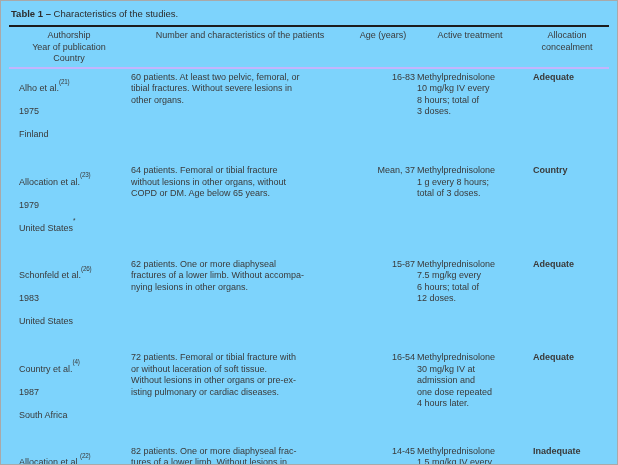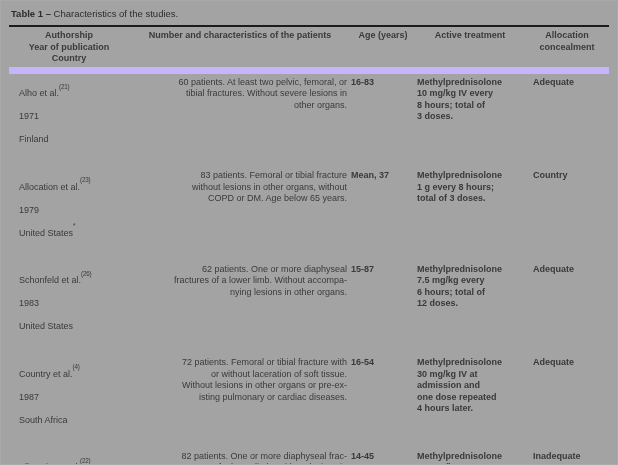--- a/index.html
+++ b/index.html
@@ -5,21 +5,21 @@
   html, body {
     margin: 0;
     padding: 0;
     background: #e8e8e8;
   }
   .page {
     position: relative;
     width: 618px;
     height: 465px;
     box-sizing: border-box;
-    background: #a3a3a3;
+    background: #7dd3fc;
     border: 1px solid #a9a9a9;
     padding: 7px 8px 0 8px;
     font-family: "Liberation Sans", sans-serif;
     color: #3a3a3a;
     overflow: hidden;
   }
   .title {
     font-size: 9.5px;
     line-height: 12px;
     padding-left: 2px;
@@ -33,42 +33,42 @@
     border-collapse: collapse;
     border-top: 2px solid #1c1c1c;
     border-bottom: 2px solid #1c1c1c;
   }
   col.c1 { width: 120px; }
   col.c2 { width: 222px; }
   col.c3 { width: 64px; }
   col.c4 { width: 110px; }
   col.c5 { width: 84px; }
   thead th {
-    font-weight: bold;
+    font-weight: normal;
     font-size: 9px;
     line-height: 11.5px;
     text-align: center;
     vertical-align: top;
     white-space: pre-line;
     padding: 3px 2px 2px 2px;
-    border-bottom: 7px solid #c4b5fd;
+    border-bottom: 2px solid #c4b5fd;
     color: #3a3a3a;
     margin-top: 31px;
   }
   tbody td {
     font-size: 9px;
     line-height: 11.5px;
     vertical-align: top;
     white-space: pre-line;
     padding: 3px 4px 10px 0;
   }
   td.c1 { padding-left: 10px; }
-  td.c2 { padding-left: 2px; text-align: right; }
-  td.c3 { text-align: left; padding-left: 0; padding-right: 0; font-weight: bold; }
-  td.c4 { padding-left: 2px; font-weight: bold; }
+  td.c2 { padding-left: 2px; }
+  td.c3 { text-align: right; padding-left: 0; padding-right: 0; }
+  td.c4 { padding-left: 2px; }
   td.c5 { padding-left: 8px; font-weight: bold; }
   sup.ref {
     font-size: 6.3px;
     line-height: 0;
     position: relative;
     top: -3.5px;
     letter-spacing: -0.2px;
   }
 </style>
 </head>
@@ -97,40 +97,40 @@
         <th>Age (years)</th>
         <th>Active treatment</th>
         <th>Allocation
 concealment</th>
       </tr>
     </thead>
     <tbody>
       <tr>
         <td class="c1">
           <div><span>Alho et al.</span><sup class="ref">(21)</sup></div>
-          <div>1971</div>
+          <div>1975</div>
           <div><span>Finland</span><sup class="ref"></sup></div>
         </td>
         <td class="c2">60 patients. At least two pelvic, femoral, or
 tibial fractures. Without severe lesions in
 other organs.</td>
         <td class="c3">16-83</td>
         <td class="c4">Methylprednisolone
 10 mg/kg IV every
 8 hours; total of
 3 doses.</td>
         <td class="c5">Adequate</td>
       </tr>
       <tr>
         <td class="c1">
           <div><span>Allocation et al.</span><sup class="ref">(23)</sup></div>
           <div>1979</div>
           <div><span>United States</span><sup class="ref">*</sup></div>
         </td>
-        <td class="c2">83 patients. Femoral or tibial fracture
+        <td class="c2">64 patients. Femoral or tibial fracture
 without lesions in other organs, without
 COPD or DM. Age below 65 years.</td>
         <td class="c3">Mean, 37</td>
         <td class="c4">Methylprednisolone
 1 g every 8 hours;
 total of 3 doses.</td>
         <td class="c5">Country</td>
       </tr>
       <tr>
         <td class="c1">

